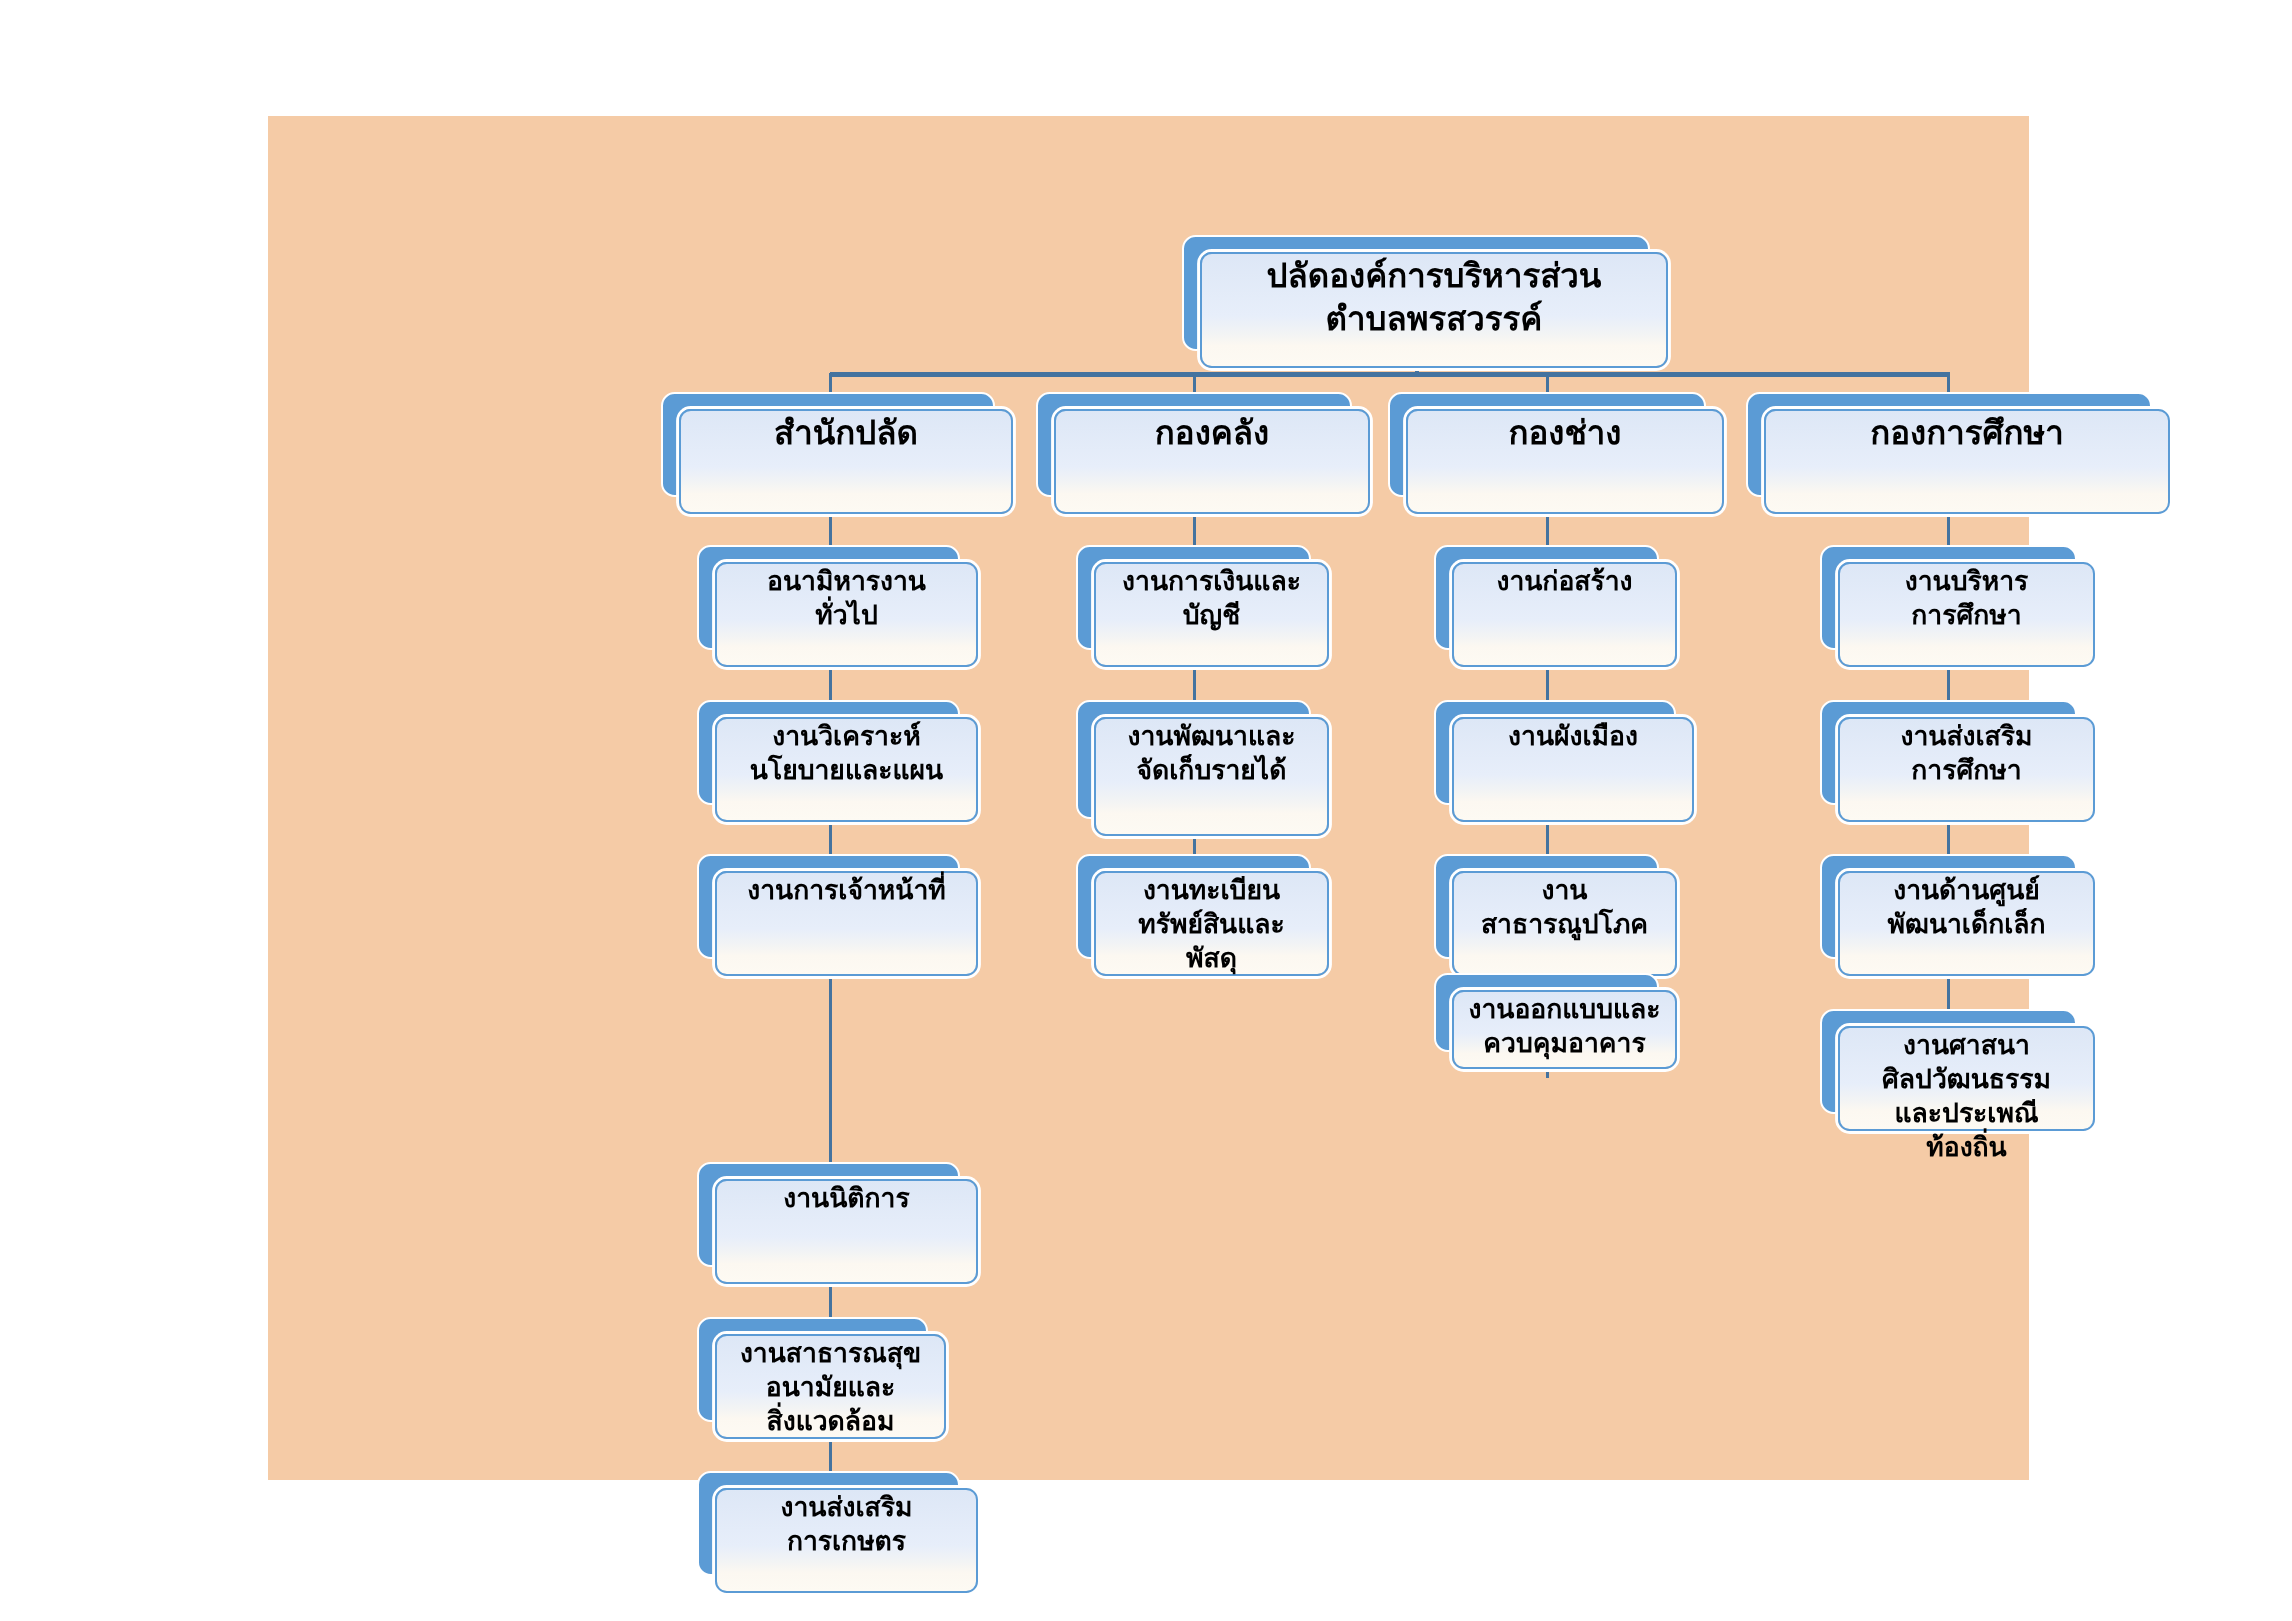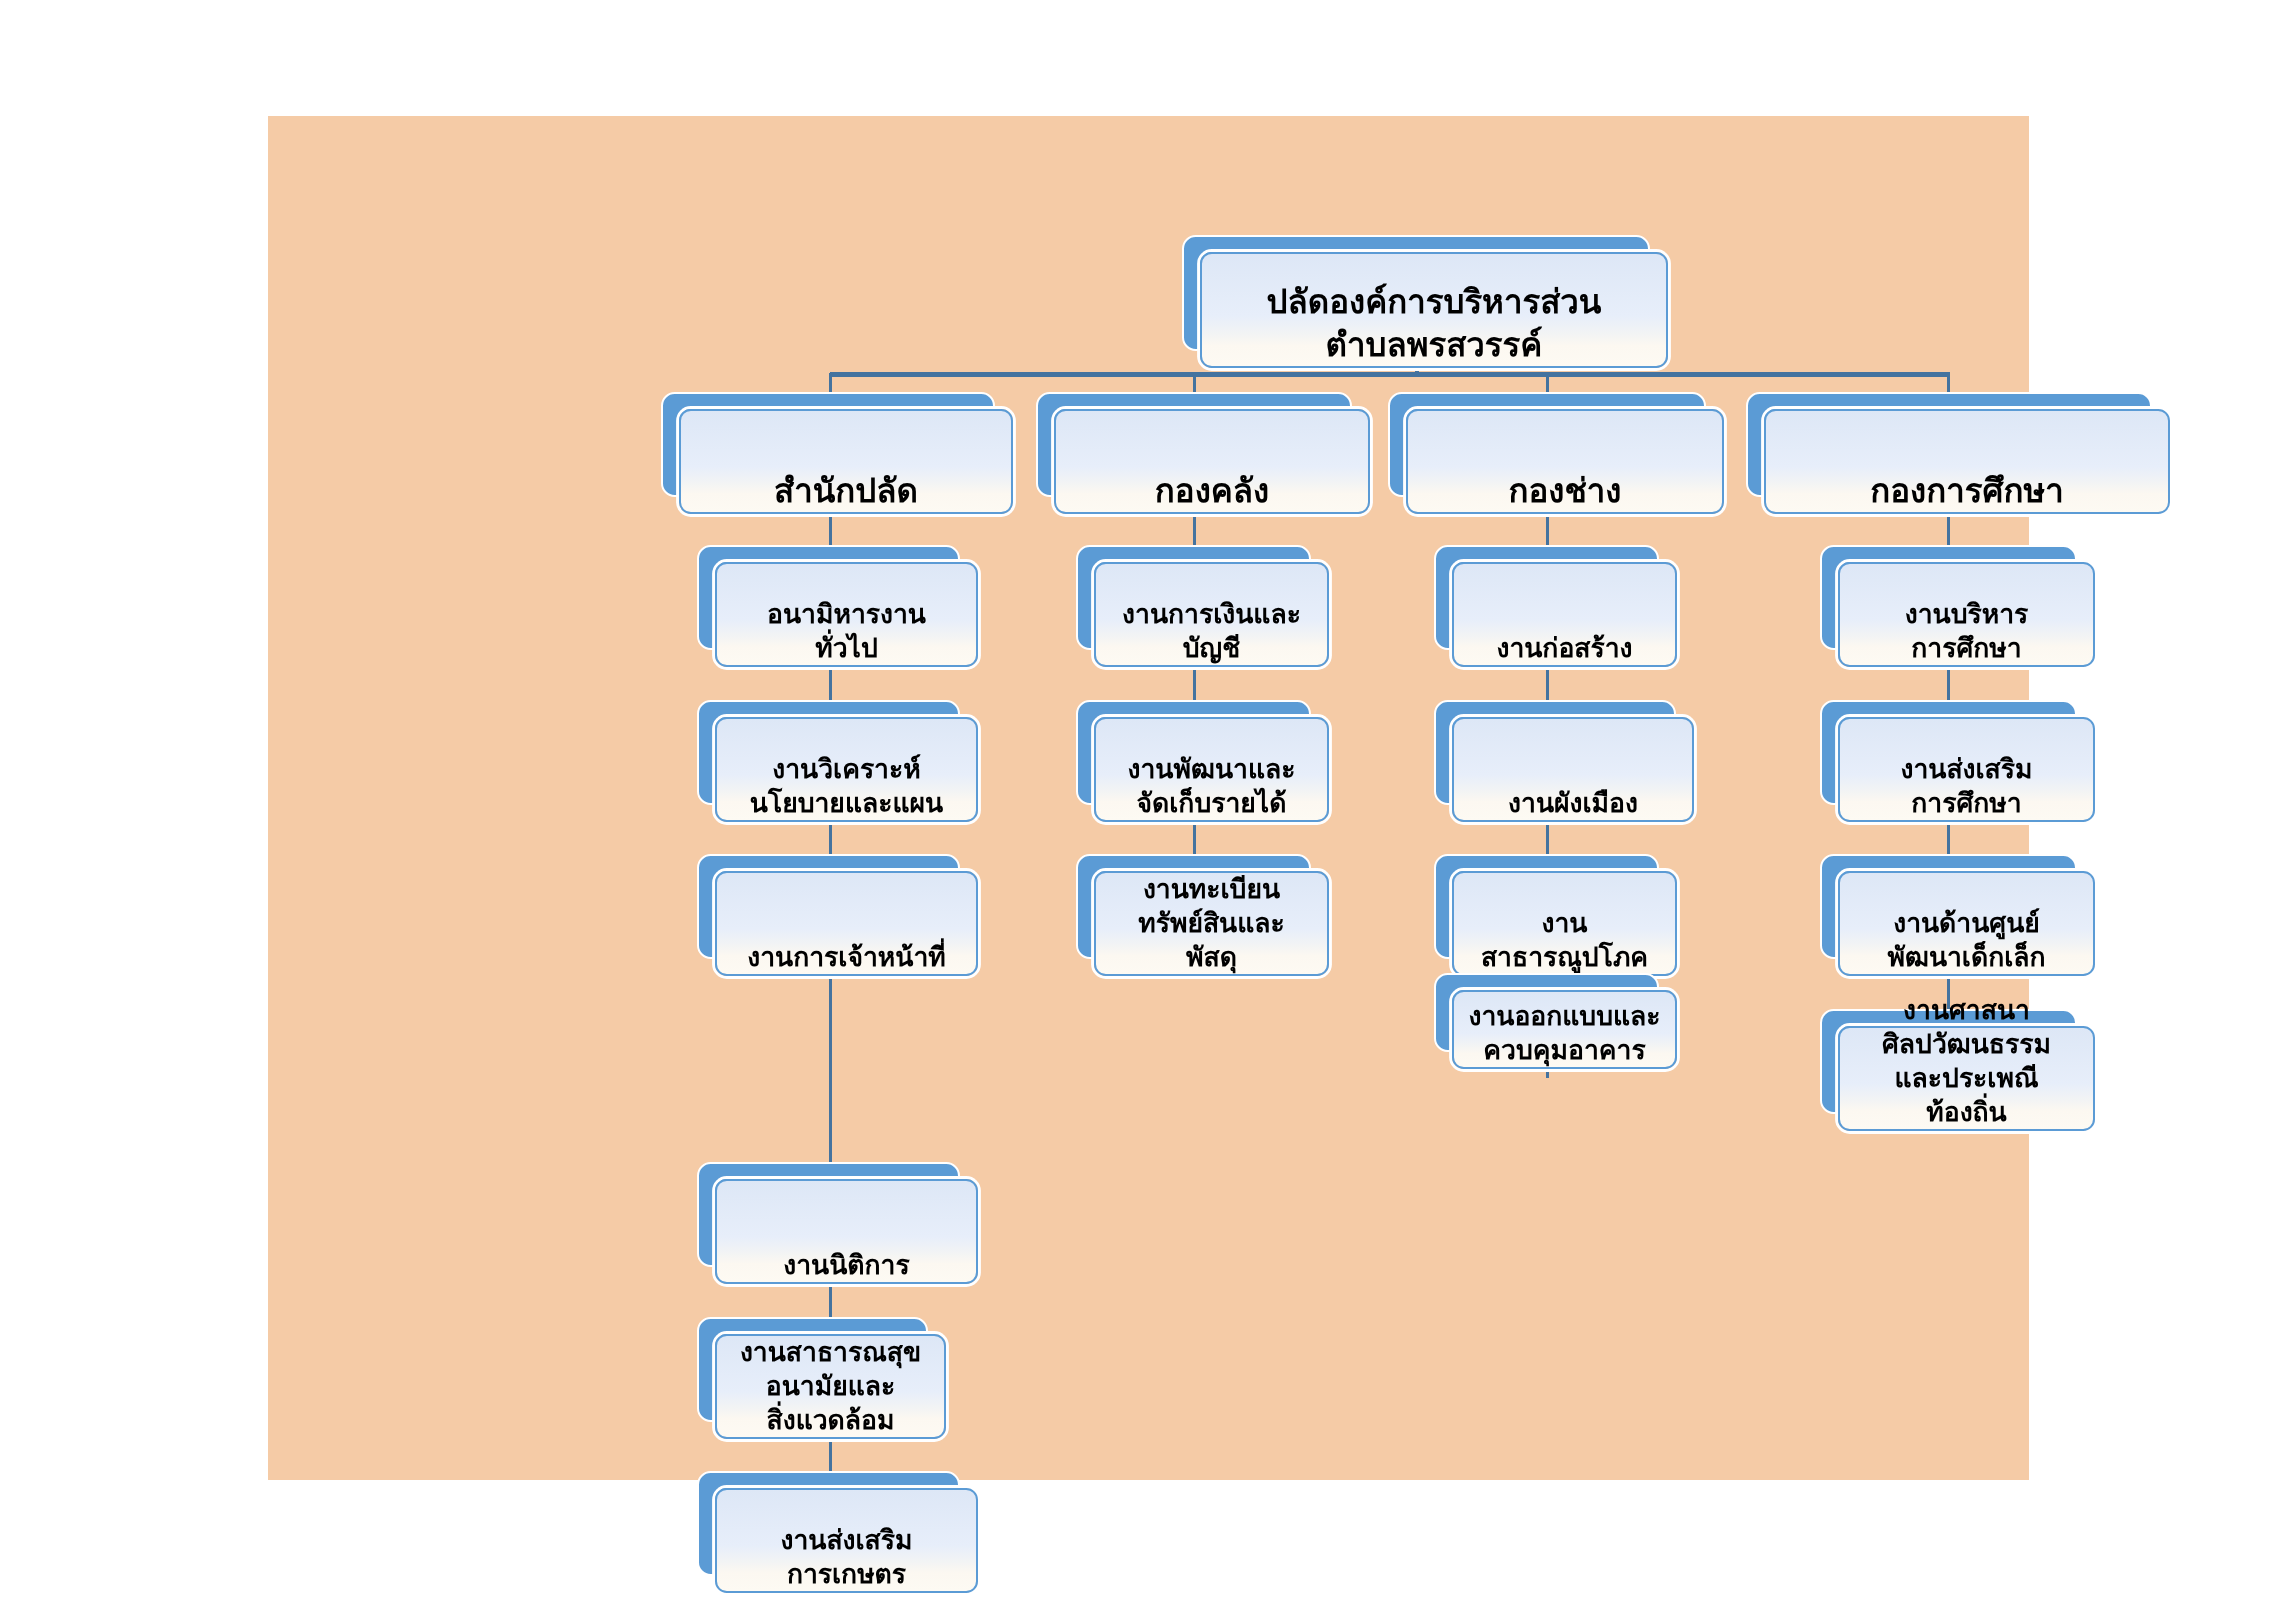--- a/index.html
+++ b/index.html
@@ -26,21 +26,21 @@
   .node::before{
     content:"";position:absolute;left:-17.6px;top:-16.7px;width:100%;height:100%;
     background:var(--blue);border:2.9px solid #ffffff;border-radius:13.7px;
     box-sizing:border-box;
   }
   .front{
     position:relative;width:100%;height:100%;box-sizing:border-box;
     border:2.9px solid var(--blue);border-radius:11.8px;
     box-shadow:0 0 0 2.9px #ffffff;
     background:linear-gradient(180deg,#dde7f6 0%,#e7eefa 55%,#f3f4f4 72%,#fcf8f1 82%,#fdfaf3 100%);
-    display:flex;align-items:flex-end;justify-content:center;text-align:center;
+    display:flex;align-items:flex-start;justify-content:center;text-align:center;
     overflow:visible;
   }
   .lbl{
     white-space:pre-line;font-weight:bold;color:var(--text);
   }
   .root .lbl,.dept .lbl{font-size:33px;line-height:43px;}
   .unit .lbl{font-size:26.5px;line-height:34px;}
 </style>
 </head>
 <body>
@@ -121,21 +121,21 @@
 การเกษตร</span>
       </div>
   </div>
 
   <div class="node unit" style="left:826px;top:446px;width:235px;height:105px">
     <div class="front">
         <span class="lbl">งานการเงินและ
 บัญชี</span>
       </div>
   </div>
-  <div class="node unit" style="left:826px;top:601px;width:235px;height:105px">
+  <div class="node unit" style="left:826px;top:601px;width:235px;height:119px">
     <div class="front">
         <span class="lbl">งานพัฒนาและ
 จัดเก็บรายได้</span>
       </div>
   </div>
   <div class="node unit" style="left:1184px;top:446px;width:225px;height:105px">
     <div class="front">
         <span class="lbl">งานก่อสร้าง</span>
       </div>
   </div>

